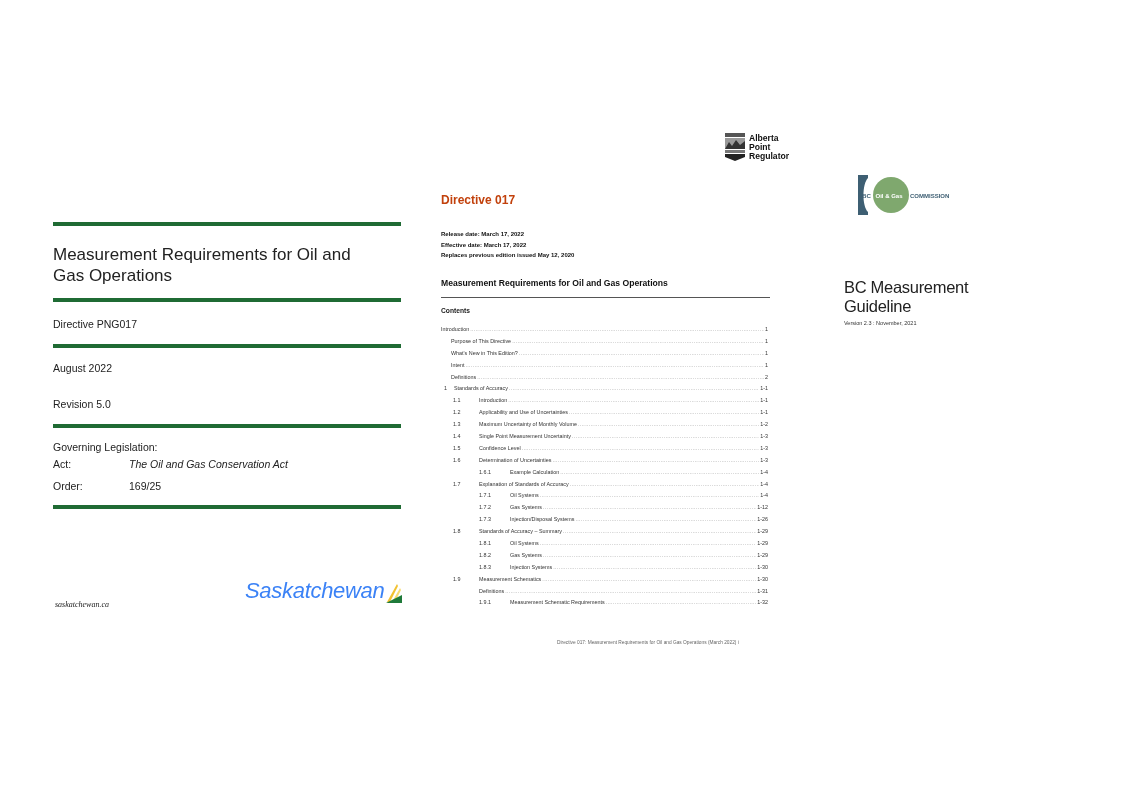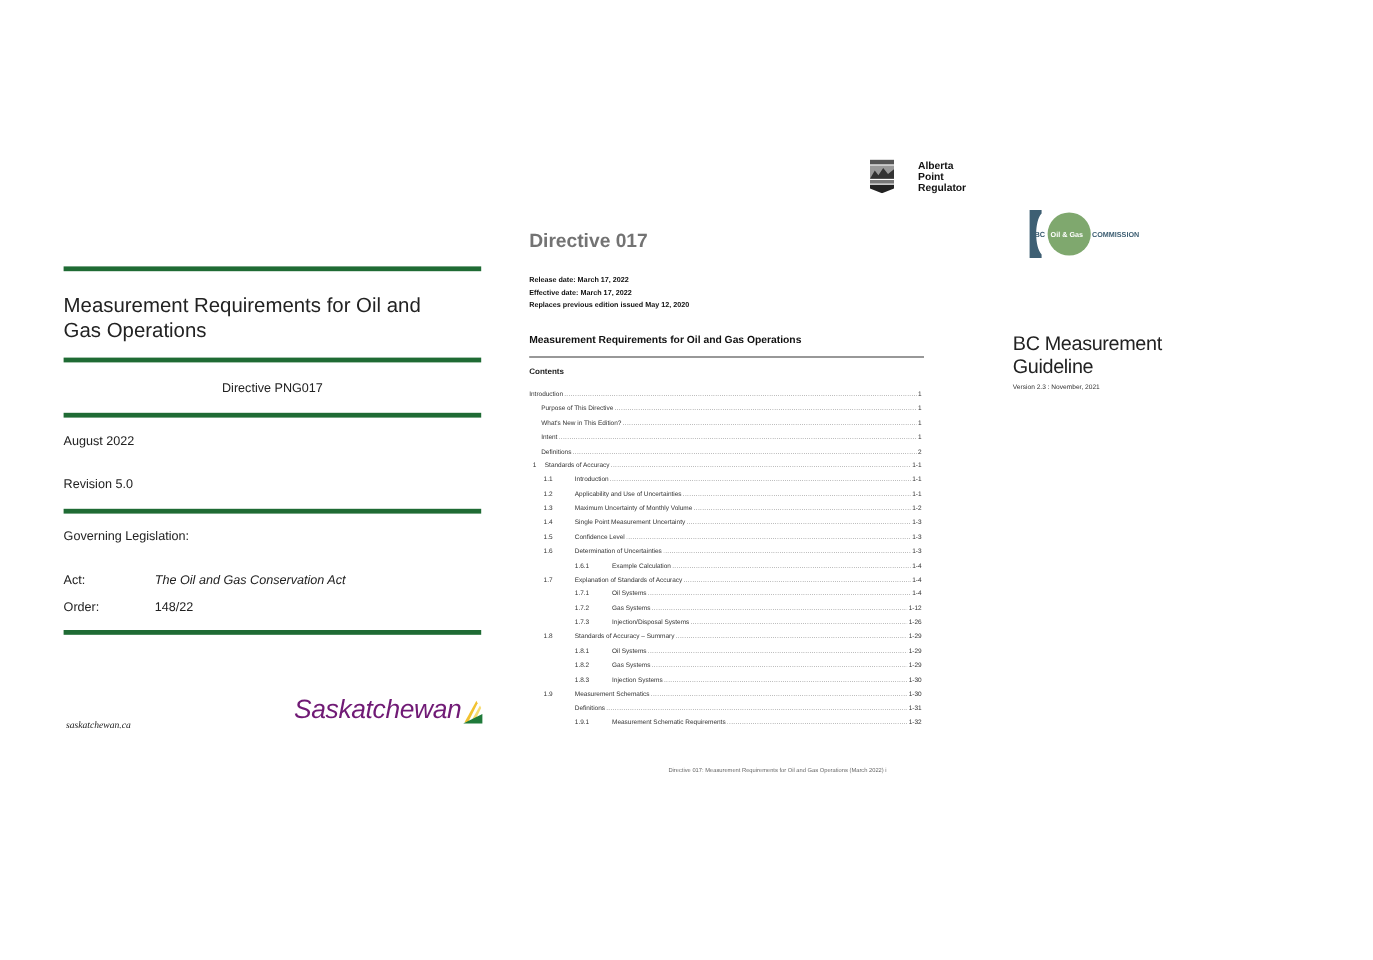--- a/index.html
+++ b/index.html
@@ -7,28 +7,28 @@
   body { position: relative; font-family: "Liberation Sans", sans-serif; color: #1a1a1a; }
 
   
   .sk { position: absolute; left: 53px; top: 222px; width: 348px; font-family: "DejaVu Sans", sans-serif; color: #222; }
   .sk .rule { height: 4px; background: #1f6b34; width: 348px; }
   .sk-title { font-size: 15.5px; line-height: 21px; margin: 18px 0 0 0; color: #222; font-family: "Liberation Sans", sans-serif; font-size: 17px;}
   .sk-small { font-size: 10.5px; font-family: "Liberation Sans", sans-serif; }
   .sk-row { display: flex; font-size: 10.5px; font-family: "Liberation Sans", sans-serif; height: 22px; align-items: center; }
   .sk-row .k { width: 76px; }
   .sk-row .v.it { font-style: italic; }
-  .sk-logo { position: absolute; left: 192px; top: 356px; font-family: "Liberation Sans", sans-serif; font-style: italic; color: #701a75; font-size: 22px; letter-spacing: -0.3px; display: flex; align-items: flex-end; }
+  .sk-logo { position: absolute; left: 192px; top: 356px; font-family: "Liberation Sans", sans-serif; font-style: italic; color: #3b82f6; font-size: 22px; letter-spacing: -0.3px; display: flex; align-items: flex-end; }
   .sk-site { position: absolute; left: 2px; top: 378px; font-style: italic; font-size: 8px; font-family: Liberation Serif, serif; color: #222; }
 
   
   .ab { position: absolute; left: 441px; top: 130px; width: 330px; font-family: "Liberation Sans", sans-serif; }
-  .ab-logo { position: absolute; left: 284px; top: 3px; display: flex; align-items: center; gap: 20px; }
+  .ab-logo { position: absolute; left: 284px; top: 3px; display: flex; align-items: center; gap: 4px; }
   .ab-logo .txt { font-weight: bold; font-size: 8.6px; line-height: 9px; color: #111; }
-  .ab-title { position: absolute; left: 0; top: 63px; font-size: 16px; font-weight: bold; color: #737373; }
+  .ab-title { position: absolute; left: 0; top: 63px; font-size: 12px; font-weight: bold; color: #c2410c; }
   .ab-dates { position: absolute; left: 0; top: 99px; font-size: 6px; font-weight: bold; line-height: 10.5px; color: #111; }
   .ab-sub { position: absolute; left: 0; top: 148px; font-size: 8.6px; font-weight: bold; color: #111; }
   .ab-rule { position: absolute; left: 0; top: 167px; width: 329px; height: 1px; background: #555; }
   .ab-contents { position: absolute; left: 0; top: 177px; font-size: 6.7px; font-weight: bold; }
   .toc { position: absolute; left: 0; top: 193px; width: 327px; }
   .toc-row { position: relative; height: 11.9px; font-size: 5.4px; color: #333; display: flex; align-items: center; white-space: nowrap; }
   .toc-row .num { display: inline-block; }
   .toc-row .lbl { flex: 0 0 auto; background: #fff; padding-right: 1px; }
   .toc-row .dots { flex: 1 1 auto; overflow: hidden; color: #777; letter-spacing: 0.3px; }
   .toc-row .dots::before { content: "..............................................................................................................................................................................................................................."; }
@@ -41,34 +41,34 @@
   .bc-title { position: absolute; left: 2px; top: 108px; font-size: 16.5px; line-height: 19px; color: #222; letter-spacing: -0.3px; }
   .bc-ver { position: absolute; left: 2px; top: 150px; font-size: 5.5px; color: #333; white-space: nowrap; }
 </style>
 </head>
 <body>
 
 <div class="sk">
   <div class="rule"></div>
   <div class="sk-title" style="width:330px;">Measurement Requirements for Oil and Gas Operations</div>
   <div class="rule" style="margin-top:12px;"></div>
-  <div class="sk-small" style="margin-top:16px;text-align:center;">Directive PNG017</div>
+  <div class="sk-small" style="margin-top:16px;">Directive PNG017</div>
   <div class="rule" style="margin-top:14px;"></div>
   <div class="sk-small" style="margin-top:14px;">August 2022</div>
   <div class="sk-small" style="margin-top:24px;">Revision 5.0</div>
   <div class="rule" style="margin-top:14px;"></div>
   <div class="sk-small" style="margin-top:13px;">Governing Legislation:</div>
-  <div style="margin-top:20px;">
+  <div style="margin-top:0;">
     <div class="sk-row">
       <span class="k">Act:</span>
       <span class="v it">The Oil and Gas Conservation Act</span>
     </div>
     <div class="sk-row">
       <span class="k">Order:</span>
-      <span class="v">148/22</span>
+      <span class="v">169/25</span>
     </div>
   </div>
   <div class="rule" style="margin-top:8px;"></div>
 
   <div class="sk-logo">
     <span>Saskatchewan</span>
     <svg width="18" height="22" viewBox="0 0 18 22">
       <path d="M2 20 L12 2 L13 4 L5 20 Z" fill="#f2c230"></path>
       <path d="M7 20 L15 6 L16 8 L10 20 Z" fill="#f7dc6f"></path>
       <path d="M1 21 L17 13 L17 21 Z" fill="#1f7a3a"></path>

